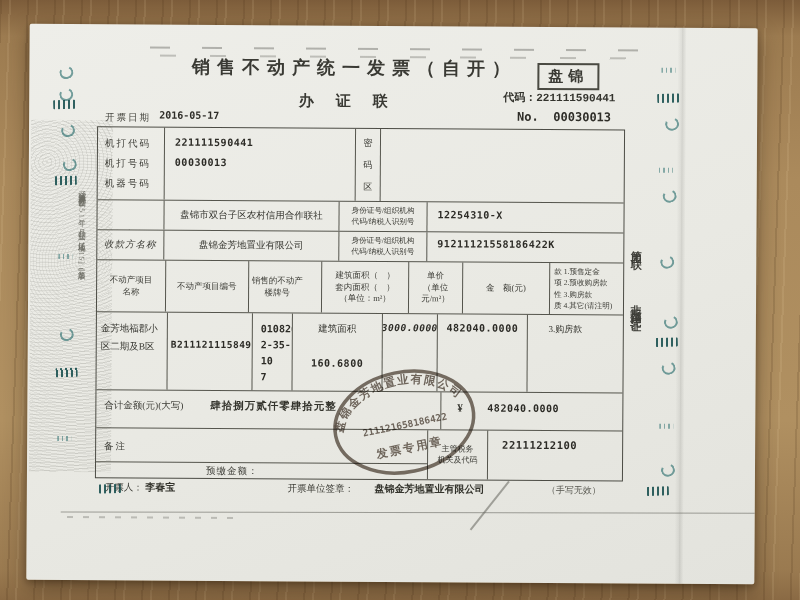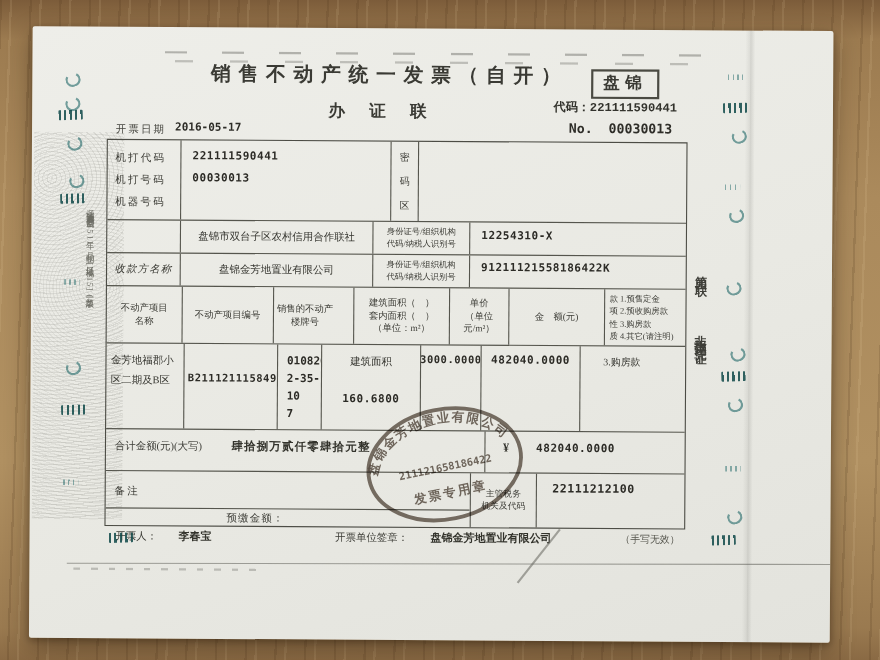--- a/index.html
+++ b/index.html
@@ -73,21 +73,21 @@
   
   .left-note{position:absolute;left:48px;top:160px;height:300px;writing-mode:vertical-rl;
     font-size:7.5px;letter-spacing:1px;color:#6d6d65;}
   .right-note1,.right-note2{position:absolute;left:600px;writing-mode:vertical-rl;
     font-size:11px;letter-spacing:4px;color:#3e3e38;font-weight:bold;}
   .right-note1{top:214px;}
   .right-note2{top:268px;}
 
   
   .footer-line{position:absolute;left:78px;top:456px;width:560px;font-size:9.5px;color:#3c3c36;}
-  .footer-line .fv{font-size:10px;font-weight:bold;color:#33332c;margin-left:17px;}
+  .footer-line .fv{font-size:10px;font-weight:bold;color:#33332c;}
 
   
   .mark-c{position:absolute;width:10px;height:9px;border:2px solid rgba(32,104,104,.6);
     border-radius:50%;border-top-color:transparent;transform:rotate(-18deg);}
   .mark-b{position:absolute;width:22px;height:9px;transform:rotate(-2deg);border-radius:1px;
     background:repeating-linear-gradient(90deg,rgba(14,72,72,.85) 0 2px,transparent 2px 5px);}
   .mark-s{position:absolute;width:14px;height:5px;
     background:repeating-linear-gradient(90deg,rgba(32,104,104,.5) 0 1.5px,transparent 1.5px 4.5px);}
 </style>
 </head>
@@ -181,21 +181,21 @@
       <div class="tc" style="width:85px;">
           <span class="val" style="position:absolute;left:3px;top:26px;font-size:9.5px;">B21112111584904</span>
         </div>
       <div class="tc addr" style="width:40px;">
         <span>0108201</span><br><span>2-35-10</span><br><span>7</span>
       </div>
       <div class="tc" style="width:90px;text-align:center;">
         <div style="font-size:9.5px;margin-top:9px;">建筑面积</div>
         <div class="val" style="margin-top:22px;">160.6800</div>
       </div>
-      <div class="tc c topval" style="width:55px;">
+      <div class="tc c topval" style="width:55px;font-style:italic;">
           <span class="val" style="font-size:9.5px;">3000.0000</span>
         </div>
       <div class="tc c topval" style="width:90px;">
           <span class="val">482040.0000</span>
         </div>
       <div class="tc c topval" style="width:76px;font-size:9px;">3.购房款</div>
     </div>
 
     <div class="trow" style="height:38px;">
       <div class="tc" style="width:108px;">

